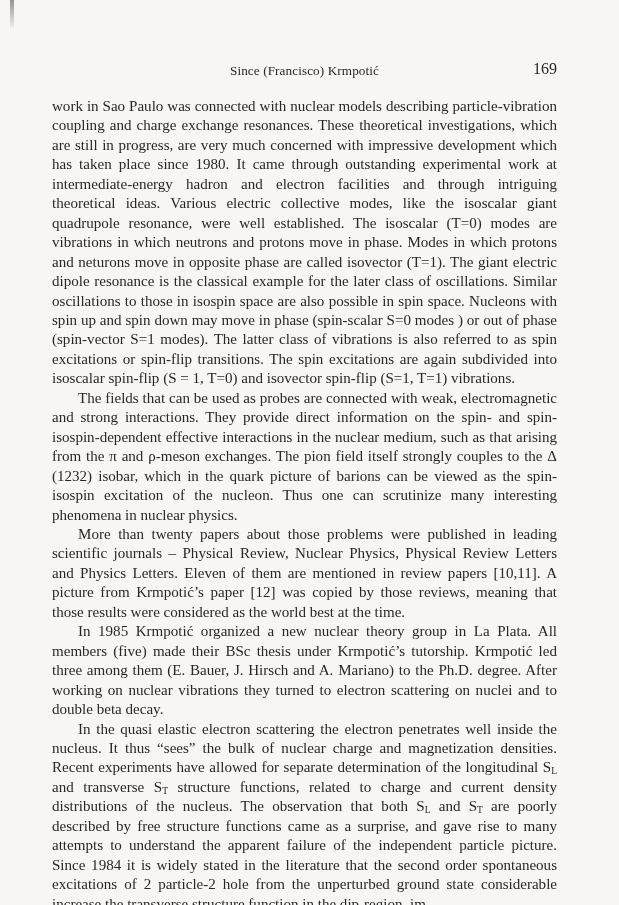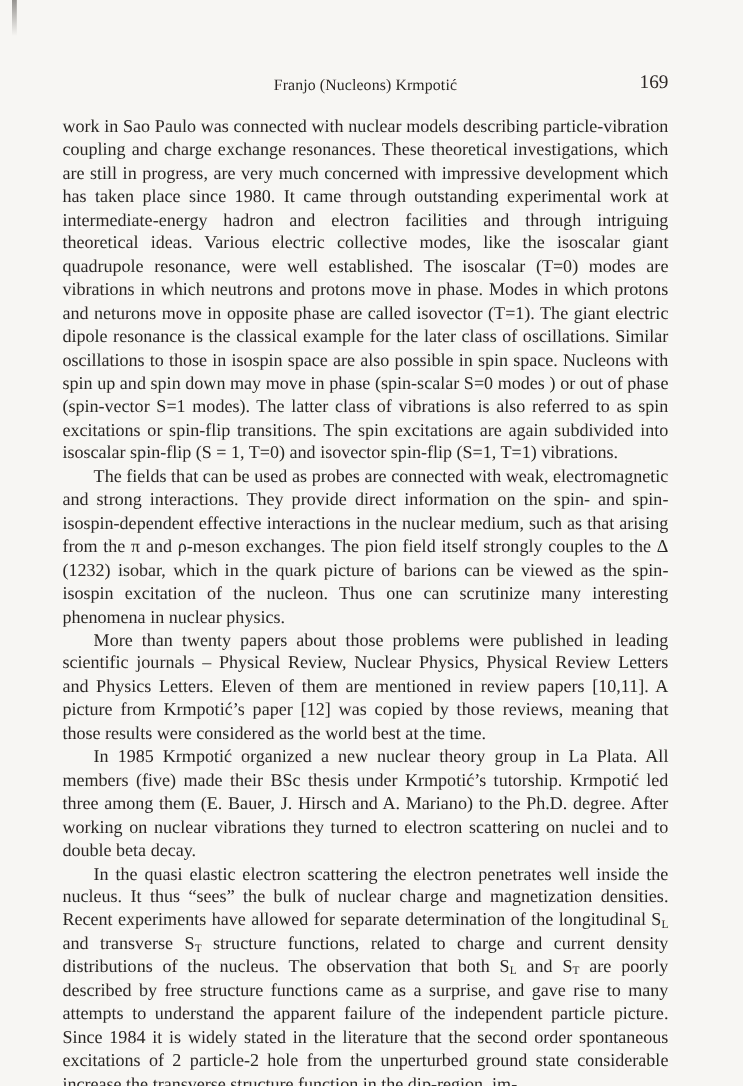--- a/index.html
+++ b/index.html
@@ -58,21 +58,21 @@
       text-indent: 26px;
     }
     sub { font-size: 9.5px; vertical-align: -2px; line-height: 0; }
   </style>
 </head>
 <body>
 
 <div class="edge-shadow"></div>
 
 <div class="running-head">
-  <span class="title">Franjo (Nucleons) Krmpotić</span>
+  <span class="title">Since (Francisco) Krmpotić</span>
   <span class="page-num">169</span>
 </div>
 
 <div class="body-text" id="body-text">
     <p><span>work in Sao Paulo was connected with nuclear models describing particle-vibration coupling and charge exchange resonances. These theoretical investi­gations, which are still in progress, are very much concerned with impressive development which has taken place since 1980. It came through outstanding experimental work at intermediate-energy hadron and electron facilities and through intriguing theoretical ideas. Various electric collective modes, like the isoscalar giant quadrupole resonance, were well established. The isoscalar (T=0) modes are vibrations in which neutrons and protons move in phase. Modes in which protons and neturons move in opposite phase are called isovector (T=1). The giant electric dipole resonance is the classical example for the later class of oscillations. Similar oscillations to those in isospin space are also possible in spin space. Nucleons with spin up and spin down may move in phase (spin-scalar S=0 modes ) or out of phase (spin-vector S=1 modes). The latter class of vibrations is also referred to as spin excitations or spin-flip transi­tions. The spin excitations are again subdivided into isoscalar spin-flip (S = 1, T=0) and isovector spin-flip (S=1, T=1) vibrations.</span></p>
     <p class="indent"><span>The fields that can be used as probes are connected with weak, electromag­netic and strong interactions. They provide direct information on the spin- and spin-isospin-dependent effective interactions in the nuclear medium, such as that arising from the π and ρ-meson exchanges. The pion field itself strongly couples to the Δ (1232) isobar, which in the quark picture of barions can be viewed as the spin-isospin excitation of the nucleon. Thus one can scrutinize many interesting phenomena in nuclear physics.</span></p>
     <p class="indent"><span>More than twenty papers about those problems were published in leading scientific journals – Physical Review, Nuclear Physics, Physical Review Letters and Physics Letters. Eleven of them are mentioned in review papers [10,11]. A picture from Krmpotić’s paper [12] was copied by those reviews, meaning that those results were considered as the world best at the time.</span></p>
     <p class="indent"><span>In 1985 Krmpotić organized a new nuclear theory group in La Plata. All members (five) made their BSc thesis under Krmpotić’s tutorship. Krmpotić led three among them (E. Bauer, J. Hirsch and A. Mariano) to the Ph.D. degree. After working on nuclear vibrations they turned to electron scattering on nuclei and to double beta decay.</span></p>
     <p class="indent"><span>In the quasi elastic electron scattering the electron penetrates well inside the nucleus. It thus “sees” the bulk of nuclear charge and magnetization densi­ties. Recent experiments have allowed for separate determination of the longi­tudinal S</span><sub>L</sub><span> and transverse S</span><sub>T</sub><span> structure functions, related to charge and current density distributions of the nucleus. The observation that both S</span><sub>L</sub><span> and S</span><sub>T</sub><span> are poorly described by free structure functions came as a surprise, and gave rise to many attempts to understand the apparent failure of the independent particle picture. Since 1984 it is widely stated in the literature that the second order spontaneous excitations of 2 particle-2 hole from the unperturbed ground state considerable increase the transverse structure function in the dip-region, im-</span></p>
   </div>

